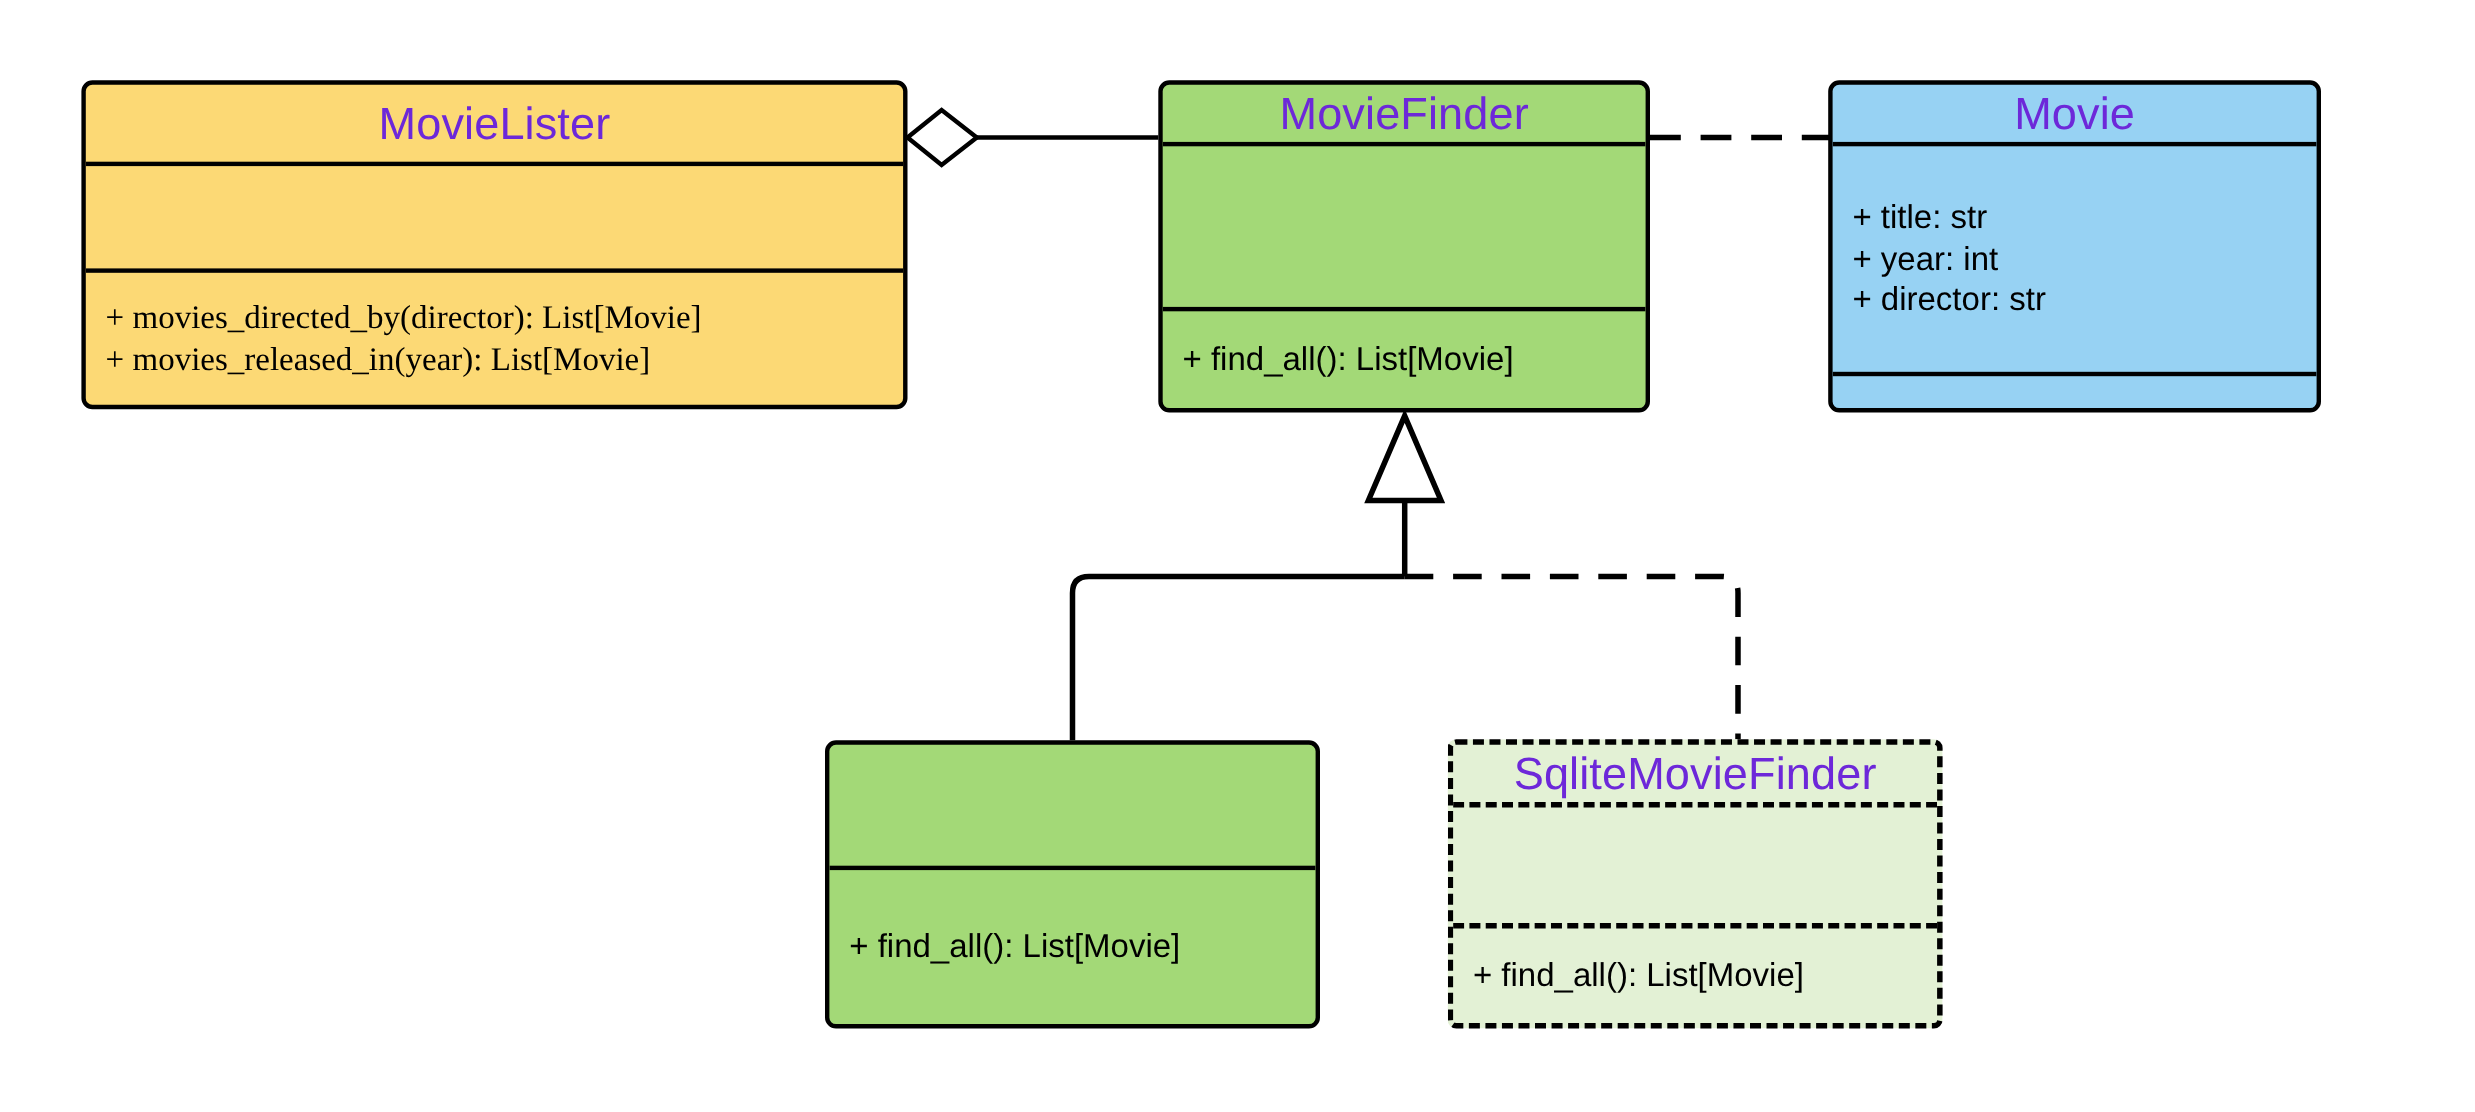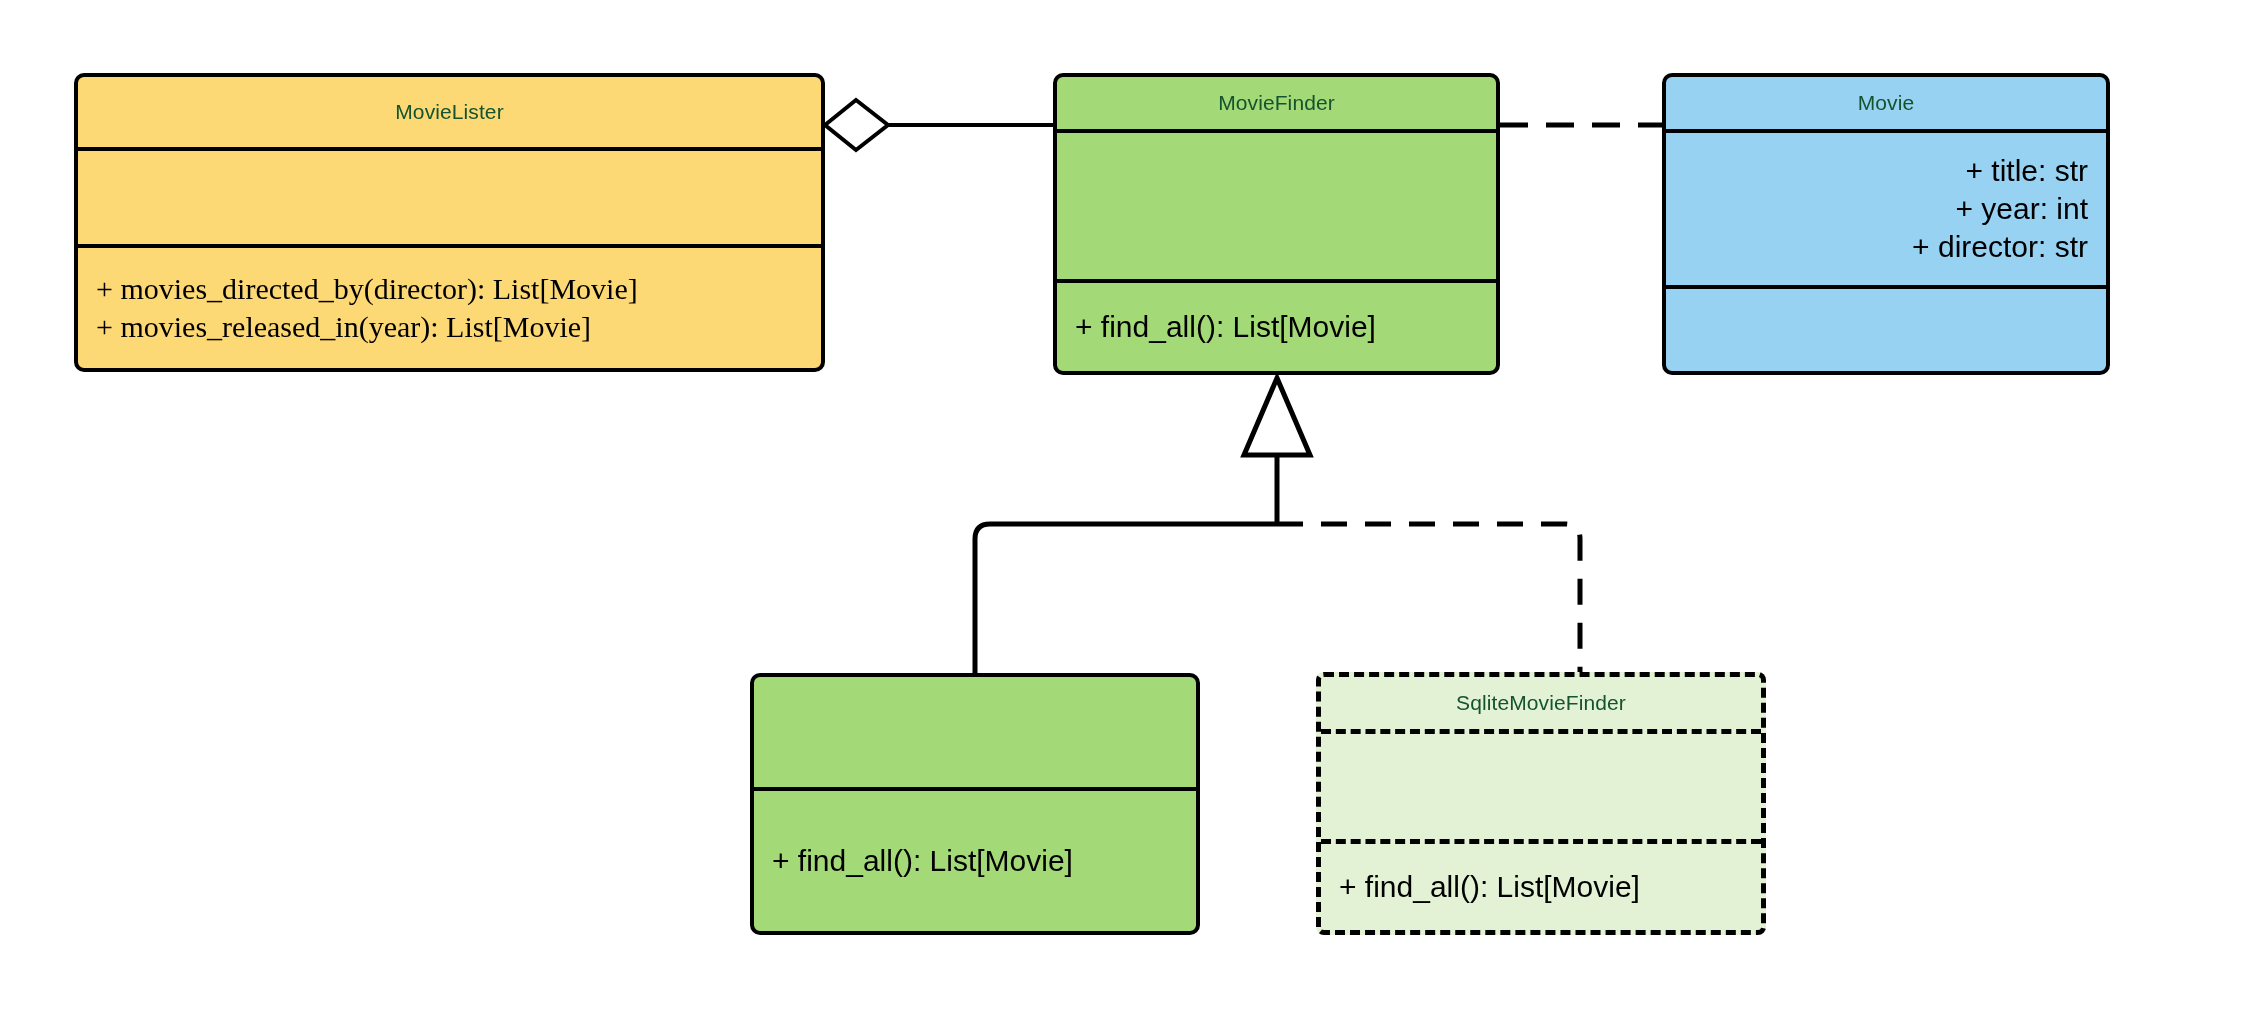--- a/index.html
+++ b/index.html
@@ -48,22 +48,22 @@
   .compartment + .compartment {
     border-top: 4px solid #000000;
   }
   .uml-class.dashed .compartment + .compartment {
     border-top: 5px dashed #000000;
   }
   .cls-title {
     display: flex;
     align-items: center;
     justify-content: center;
-    font-size: 21px;
-    color: #14532d;
+    font-size: 41px;
+    color: #6d28d9;
     letter-spacing: 0.1px;
   }
   .members {
     display: flex;
     flex-direction: column;
     justify-content: center;
     padding: 0 18px;
   }
   .member {
     font-size: 30px;
@@ -125,21 +125,21 @@
     <div class="compartment empty-compartment" style="height:150px;"></div>
     <div class="compartment members" style="flex:1 1 auto;">
       <div class="member">+ find_all(): List[Movie]</div>
     </div>
   </div>
 
   <div class="uml-class" style="left:1662px; top:73px; width:448px; height:302px; background:#97D2F3;">
     <div class="compartment cls-title" style="height:52px;">
       <span>Movie</span>
     </div>
-    <div class="compartment members" style="height:156px;align-items:flex-end;">
+    <div class="compartment members" style="height:209px;">
       <div class="member">+ title: str</div>
       <div class="member">+ year: int</div>
       <div class="member">+ director: str</div>
     </div>
     <div class="compartment empty-compartment" style="flex:1 1 auto;"></div>
   </div>
 
   <div class="uml-class" style="left:750px; top:673px; width:450px; height:262px; background:#A3D977;">
     <div class="compartment empty-compartment" style="height:110px;"></div>
     <div class="compartment members" style="flex:1 1 auto;">

